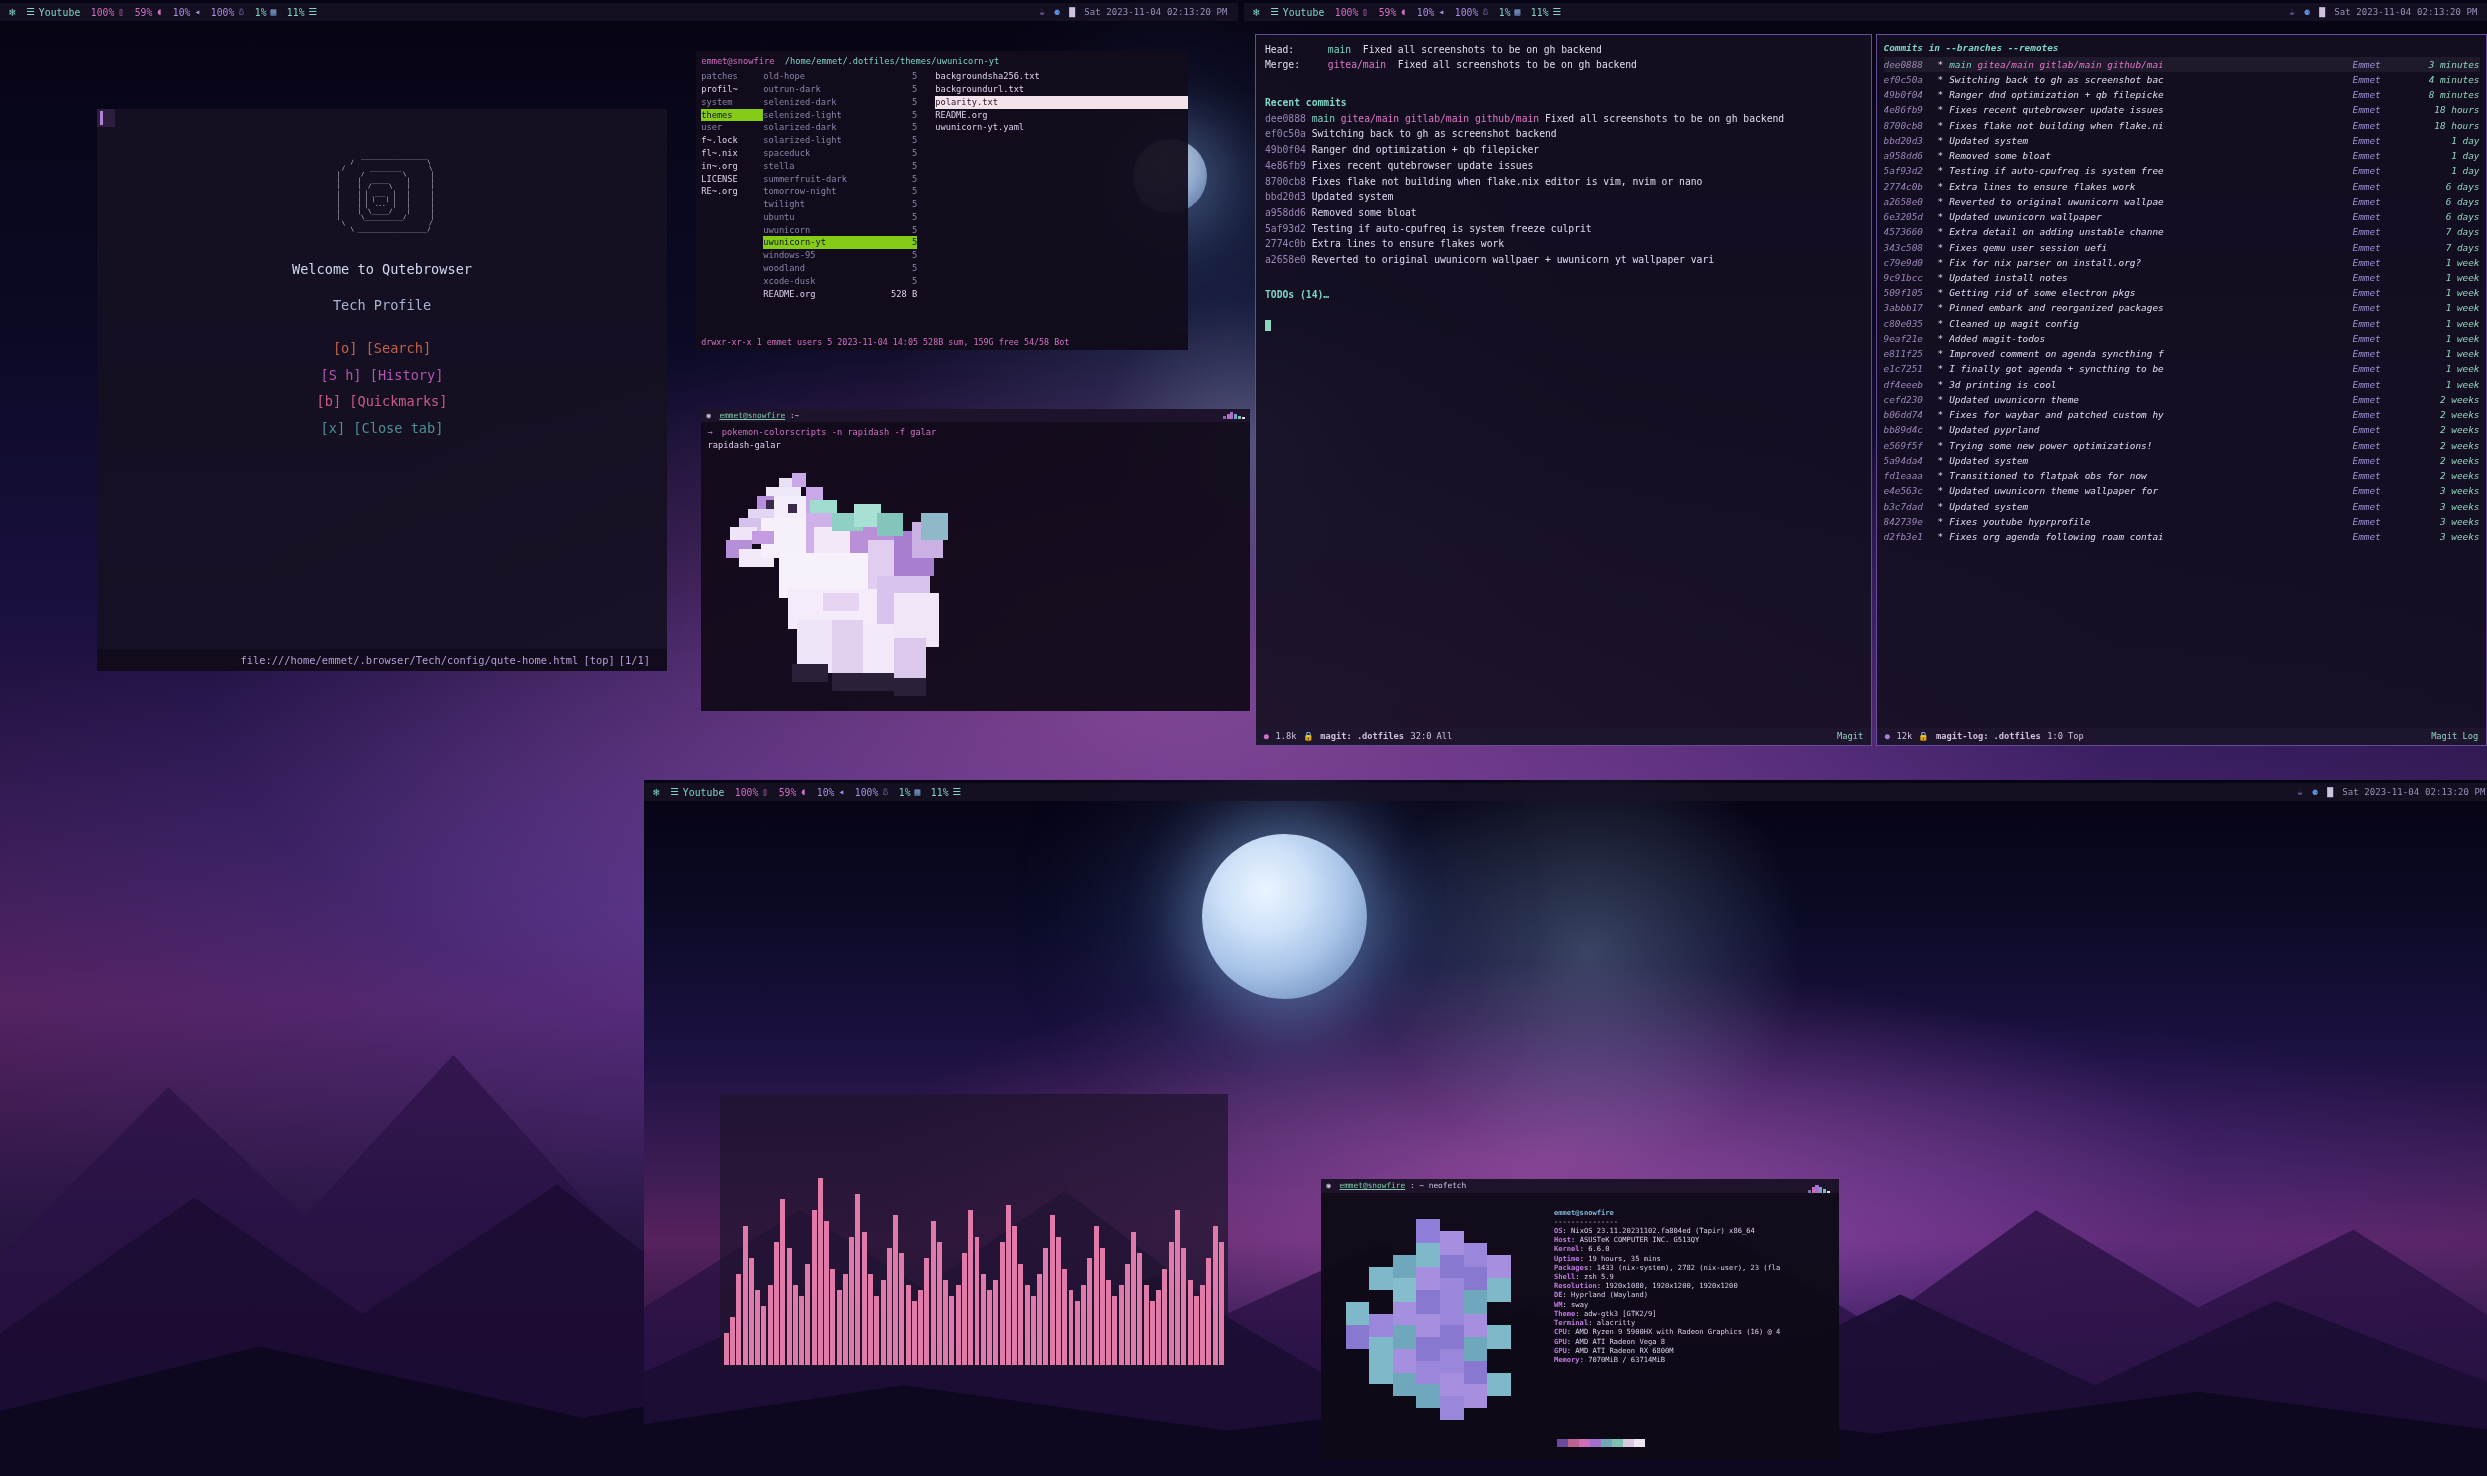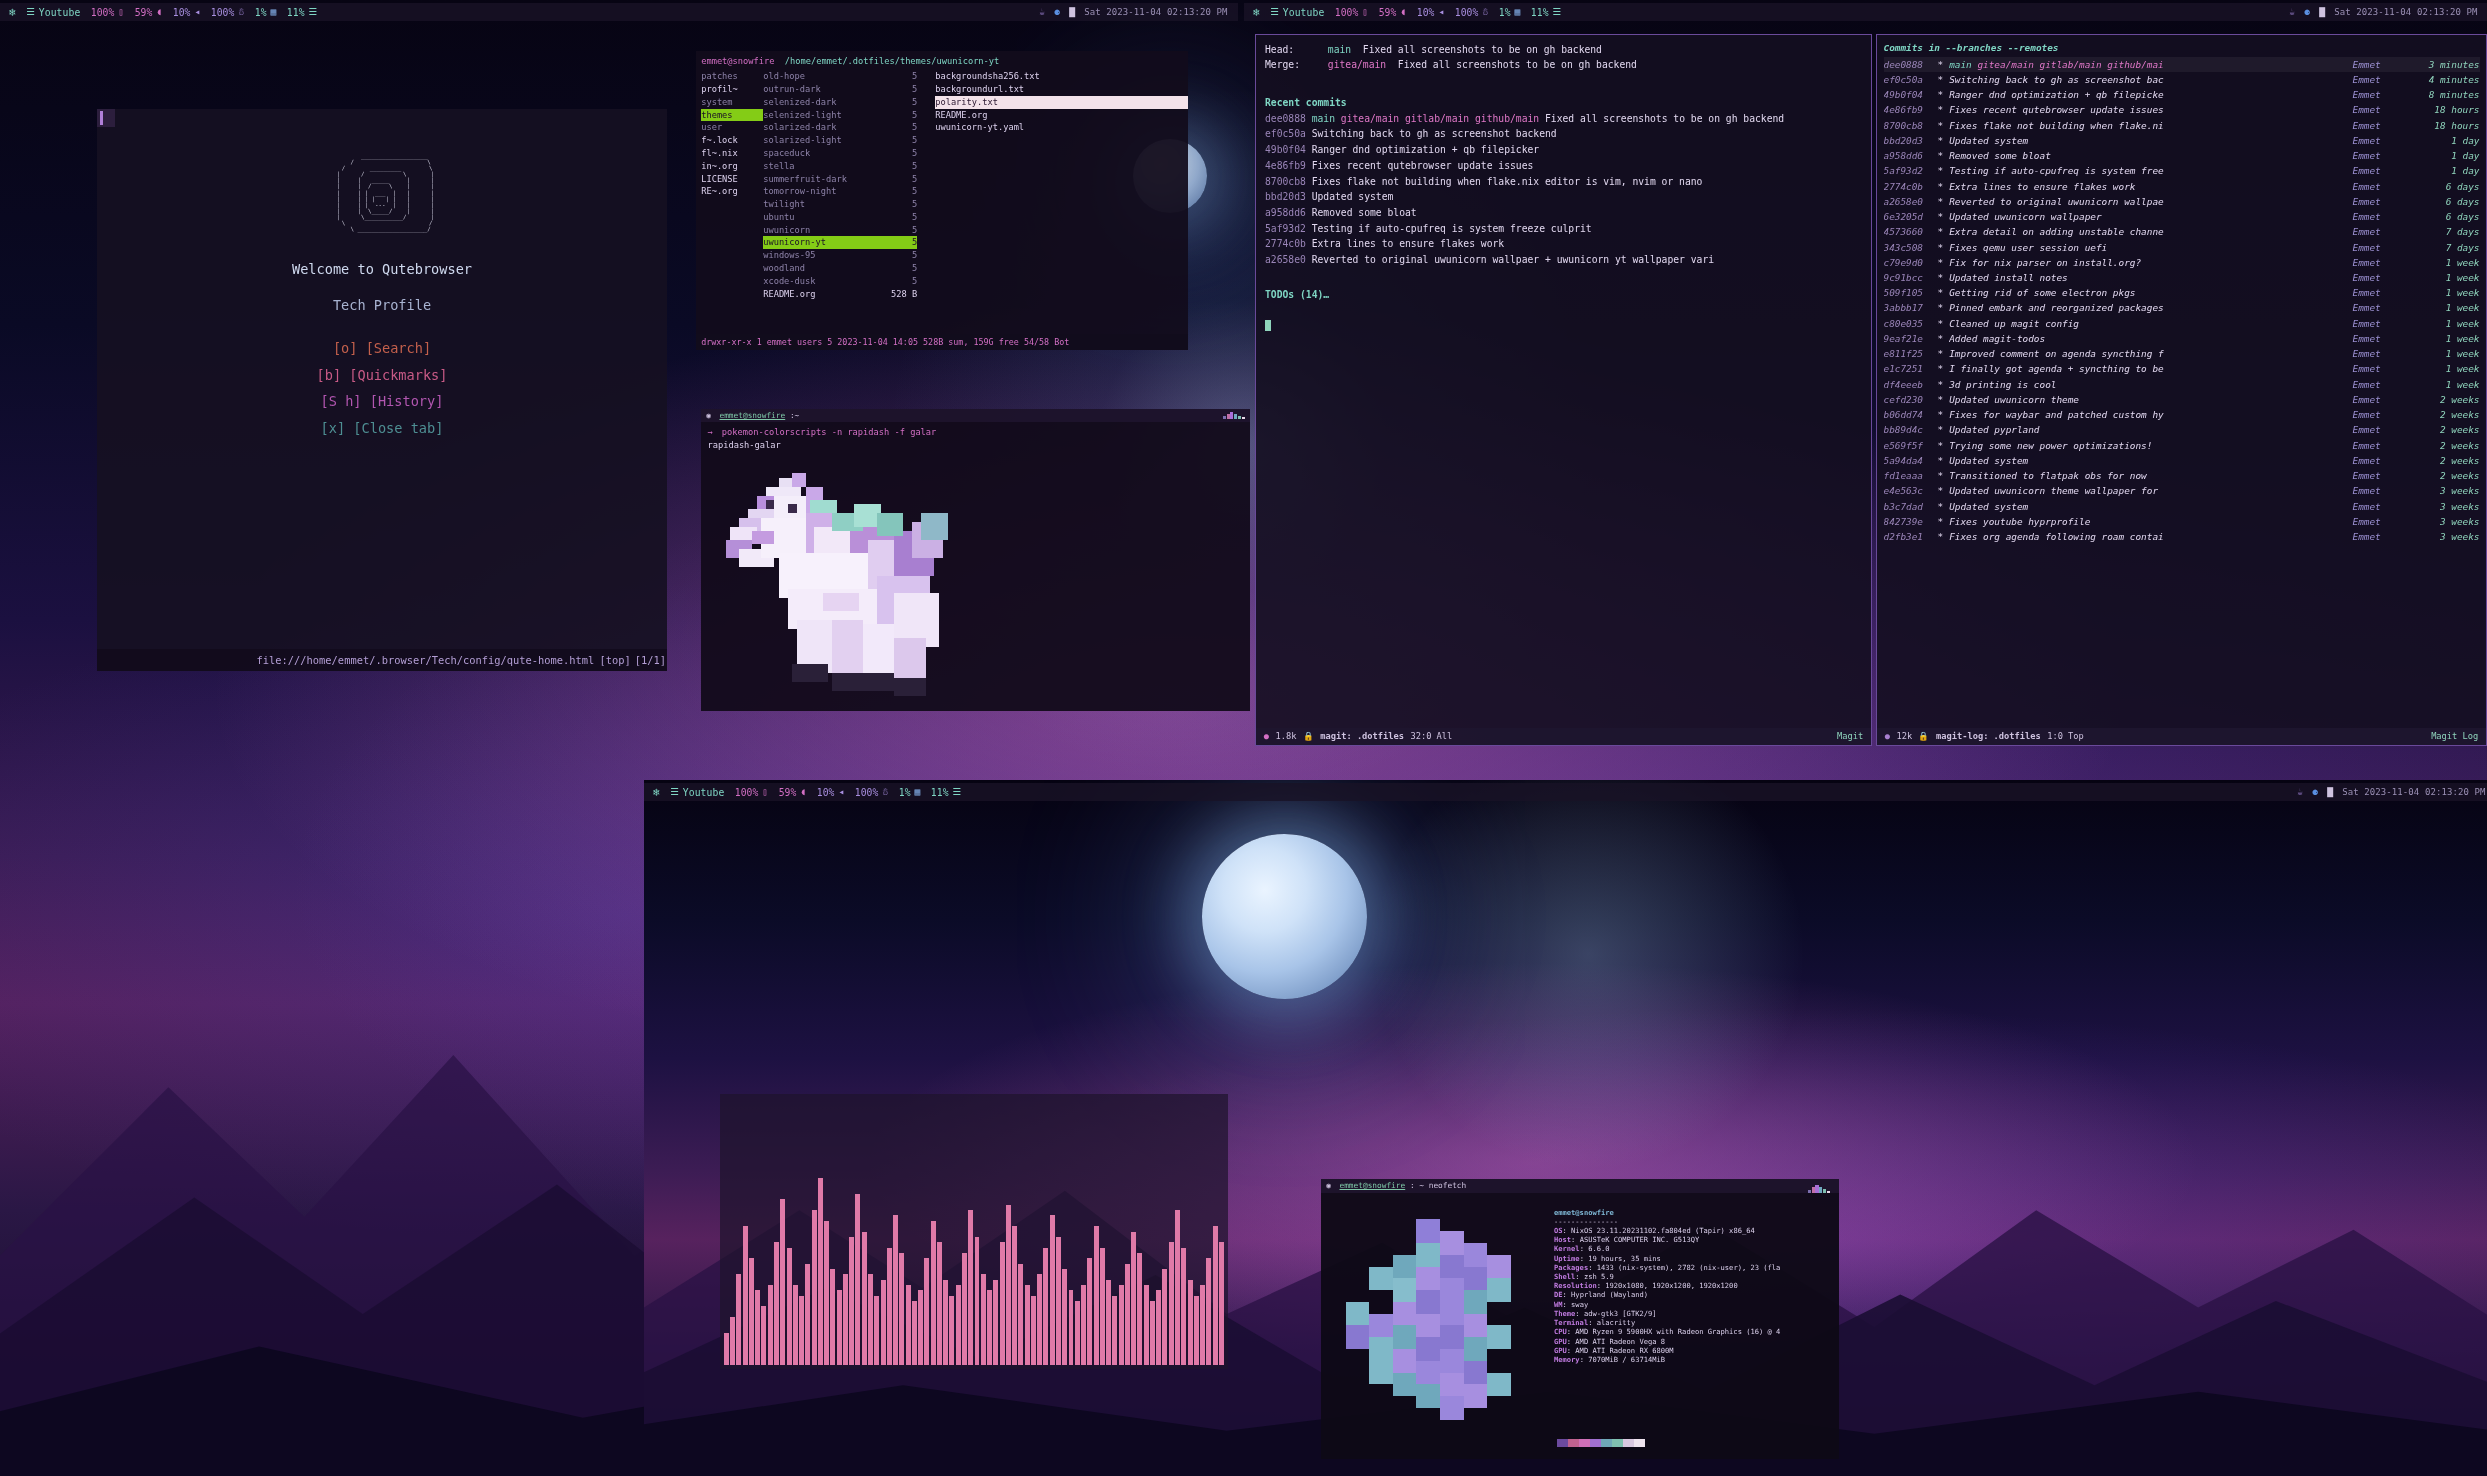--- a/index.html
+++ b/index.html
@@ -96,21 +96,21 @@
 
   
   .qute { background:rgba(22,16,34,.92); }
   .qute-inner { color:#cfd5e8; font-size:13.6px; line-height:1.95; text-align:center; padding-top:38px;}
   .qute .title { color:#cfd9ef; }
   .qute .sub { color:#a9b4d2; }
   .qb-o { color:#c4604c; } .qb-b { color:#c85a86; } .qb-s { color:#b256b0; }
   .qb-t { color:#9a5fd0; } .qb-x { color:#4e8f93; }
   .qutebar { position:absolute; left:0; right:0; bottom:0; height:22px;
      background:rgba(18,12,28,.95); color:#b49fd6; font-size:10.4px;
-     display:flex; align-items:center; justify-content:flex-end; padding-right:1px;}
+     display:flex; align-items:center; justify-content:flex-end; padding-right:17px;}
   .asciilogo { color:#d8d8e8; font-size:5.8px; line-height:1.05; letter-spacing:0px;
      white-space:pre; text-align:center; opacity:.92; }
 </style>
 </head>
 <body>
 
 <div class="wall">
   <div class="moon" style="left:1133px; top:139px; width:74px; height:74px; opacity:.85;"></div>
   <svg class="mtn" viewBox="0 0 3840 900" preserveAspectRatio="none" style="height:583px;opacity:.95">
     <path d="M0 560 L260 300 L470 500 L700 250 L980 560 L1250 380 L1500 600 L1800 330 L2100 600 L2380 300 L2650 560 L2950 360 L3250 600 L3520 330 L3840 580 L3840 900 L0 900 Z" fill="#2a1245" opacity=".75"></path>
@@ -220,26 +220,26 @@
      \ ____________________/
     </div>
     <div class="title">Welcome to Qutebrowser</div>
     <div class="sub" style="margin-top:9px;">Tech Profile</div>
     <div style="margin-top:17px;">
       <div>
         <span class="qb-o">[o]</span>
         <span class="qb-o">[Search]</span>
       </div>
       <div>
+        <span class="qb-s">[S h]</span>
+        <span class="qb-s">[History]</span>
+      </div>
+      <div>
         <span class="qb-b">[b]</span>
         <span class="qb-b">[Quickmarks]</span>
-      </div>
-      <div>
-        <span class="qb-s">[S h]</span>
-        <span class="qb-s">[History]</span>
       </div>
       <div>
         <span class="qb-x">[x]</span>
         <span class="qb-x">[Close tab]</span>
       </div>
     </div>
   </div>
   <div class="qutebar">
     <span>file:///home/emmet/.browser/Tech/config/qute-home.html</span>
     <span style="margin-left:5.2px;">[top]</span>

